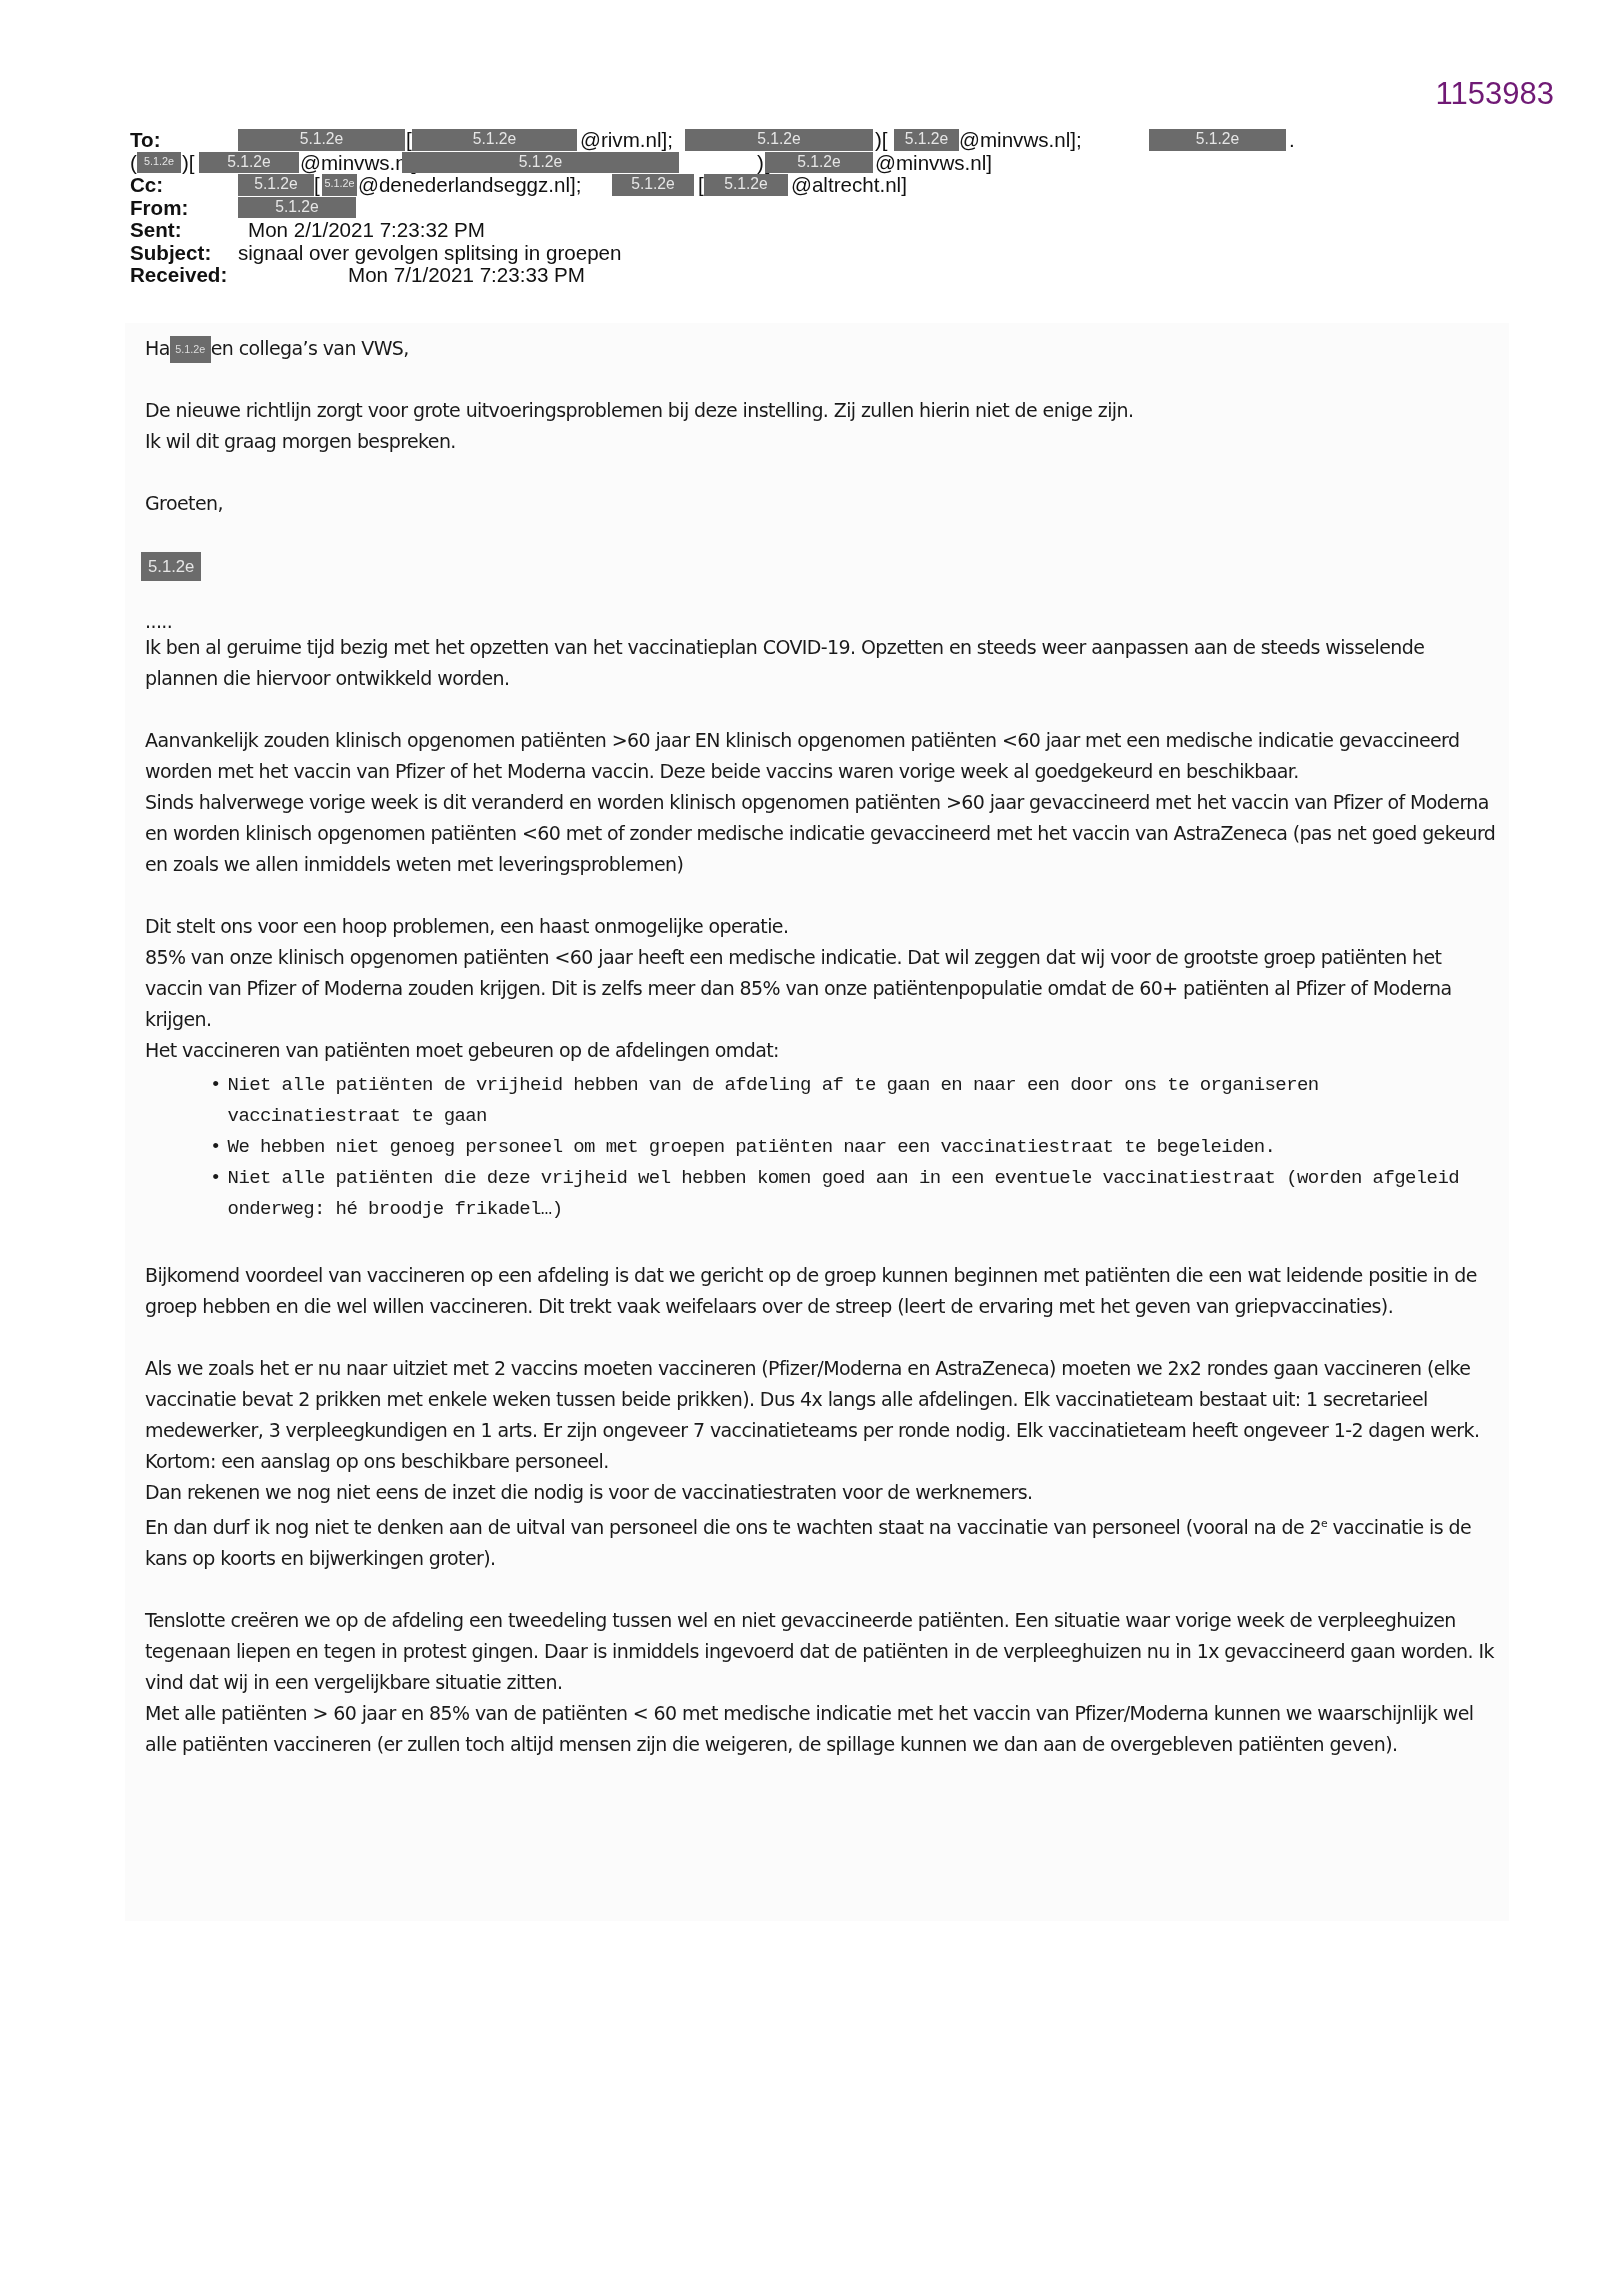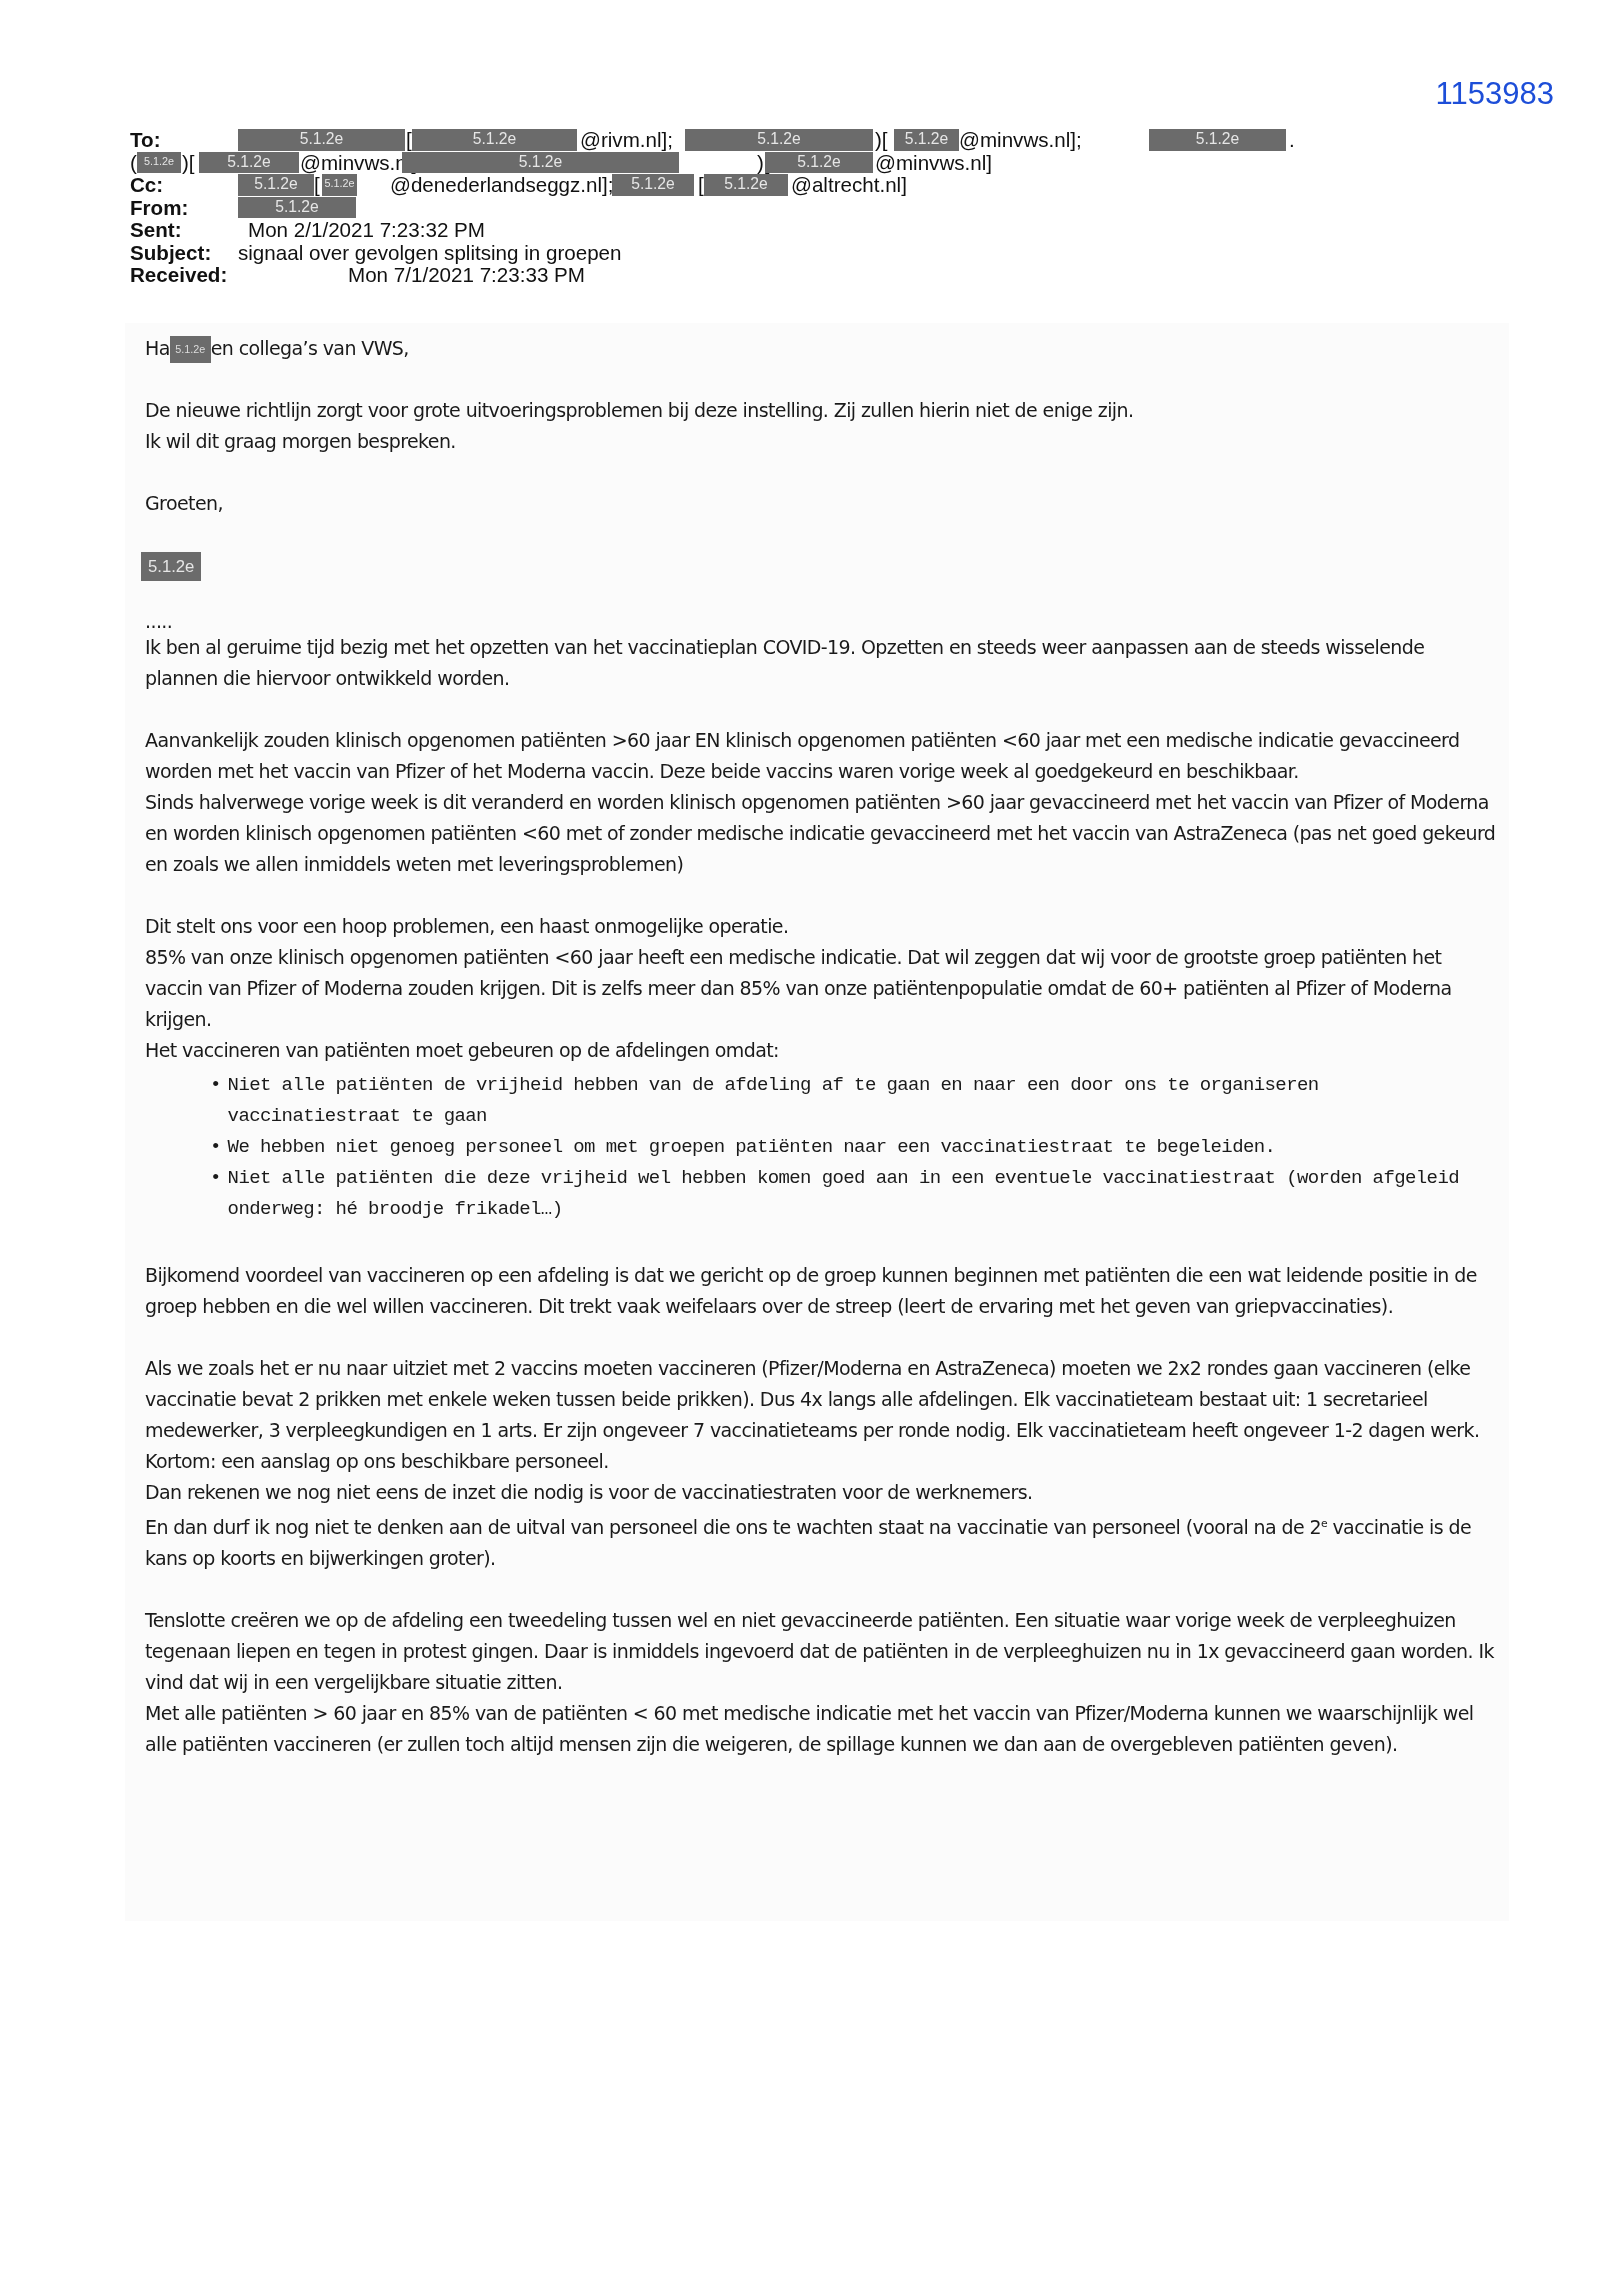--- a/index.html
+++ b/index.html
@@ -1,17 +1,17 @@
 <!DOCTYPE html>
 <html><head>
 <meta charset="utf-8">
 <style>
   html, body { margin: 0; padding: 0; background: #ffffff; }
   body { width: 1621px; height: 2292px; position: relative; overflow: hidden; font-family: "Liberation Sans", sans-serif; color: #111; }
-  .doc-id { position: absolute; top: 76px; right: 67px; font-size: 31px; color: #1d4ed8; }
+  .doc-id { position: absolute; top: 76px; right: 67px; font-size: 31px; color: #701a75; }
   .hdr { position: absolute; left: 130px; top: 129px; width: 1392px; font-size: 20.6px; line-height: 22.5px; }
   .hdr-row { position: relative; height: 22.5px; white-space: nowrap; }
   .hdr-label { position: absolute; left: 0; font-weight: bold; text-align: center; }
   .red { display: inline-block; background: #6b6b6b; color: #e6e6e6; font-size: 15.7px; text-align: center; height: 21.6px; line-height: 19.6px; vertical-align: top; }
   .red.sm { font-size: 10.8px; }
   .frag { display: inline-block; vertical-align: top; }
   .abs { position: absolute; top: 0; }
   .body-wrap { position: absolute; left: 125px; top: 323px; width: 1384px; height: 1598px; background: #fbfbfb; }
   .body-text { position: absolute; left: 145px; top: 333px; width: 1353px; font-family: "DejaVu Sans", sans-serif; font-size: 19px; line-height: 31px; color: #1a1a1a; letter-spacing: -0.6px; }
   .body-text p { margin: 0; }
@@ -54,21 +54,21 @@
     <span class="frag abs" style="left:627px;">)[</span>
     <span class="red abs" style="left:635px;width:108px;">5.1.2e</span>
     <span class="frag abs" style="left:745px;">@minvws.nl]</span>
   </div>
 
   <div class="hdr-row">
     <span class="hdr-label">Cc:</span>
     <span class="red abs" style="left:108px;width:76px;">5.1.2e</span>
     <span class="frag abs" style="left:184px;">[</span>
     <span class="red sm abs" style="left:192px;width:35px;">5.1.2e</span>
-    <span class="frag abs" style="left:228px;padding-left:32px;">@denederlandseggz.nl];</span>
+    <span class="frag abs" style="left:228px;">@denederlandseggz.nl];</span>
     <span class="red abs" style="left:482px;width:82px;">5.1.2e</span>
     <span class="frag abs" style="left:568px;">[</span>
     <span class="red abs" style="left:574px;width:84px;">5.1.2e</span>
     <span class="frag abs" style="left:661px;">@altrecht.nl]</span>
   </div>
 
   <div class="hdr-row">
     <span class="hdr-label">From:</span>
     <span class="red abs" style="left:108px;width:118px;">5.1.2e</span>
   </div>

